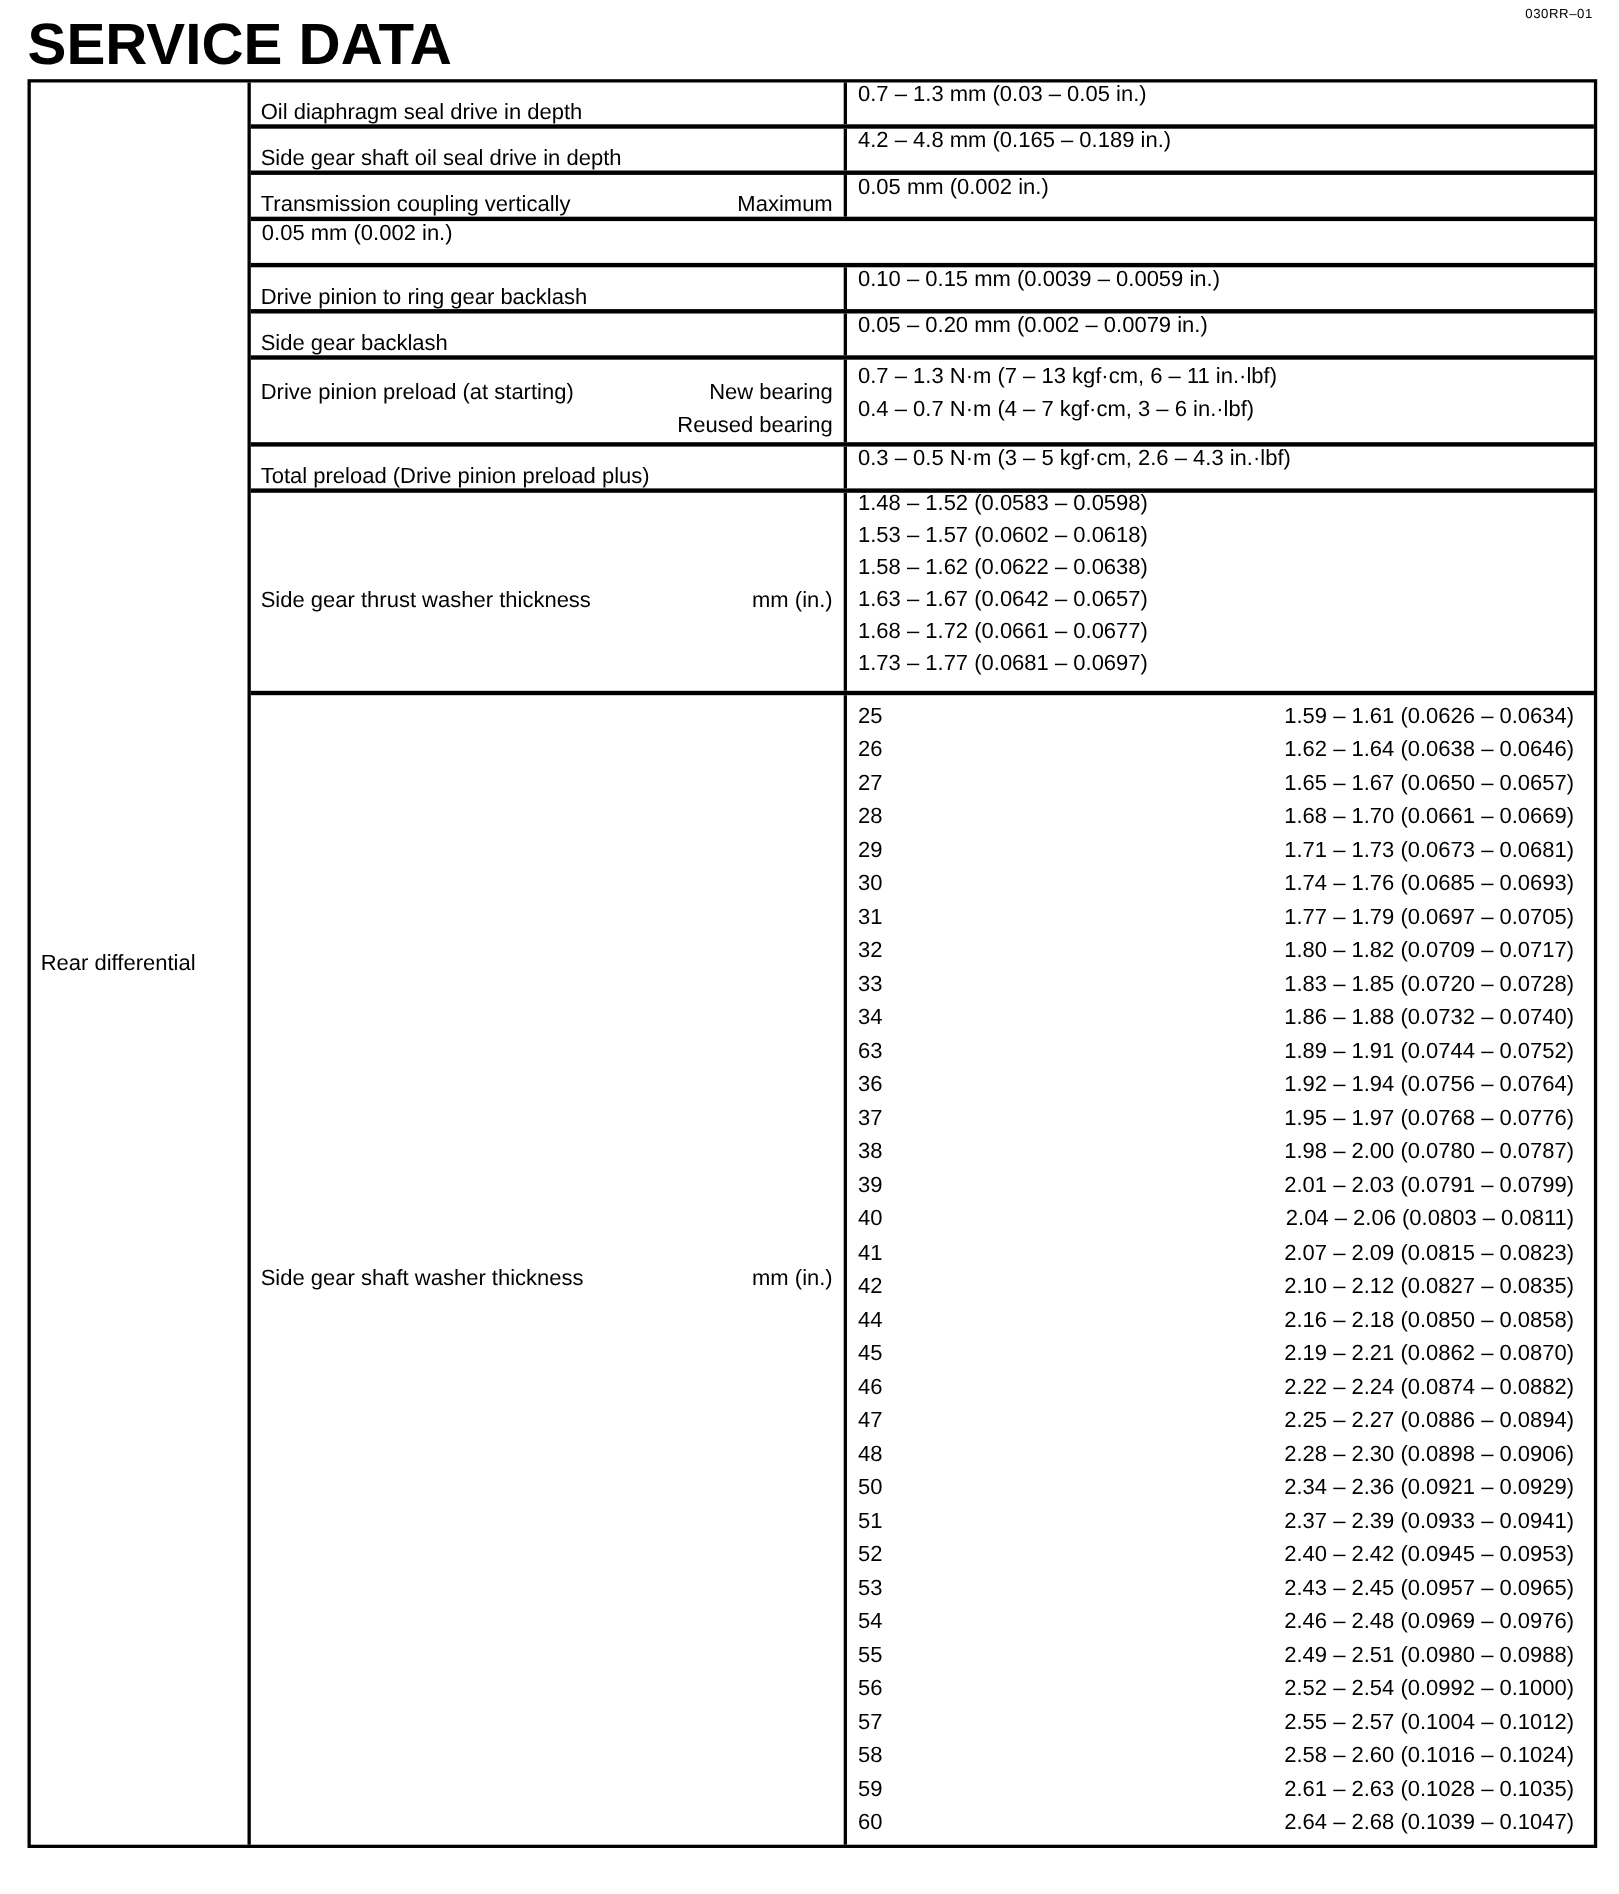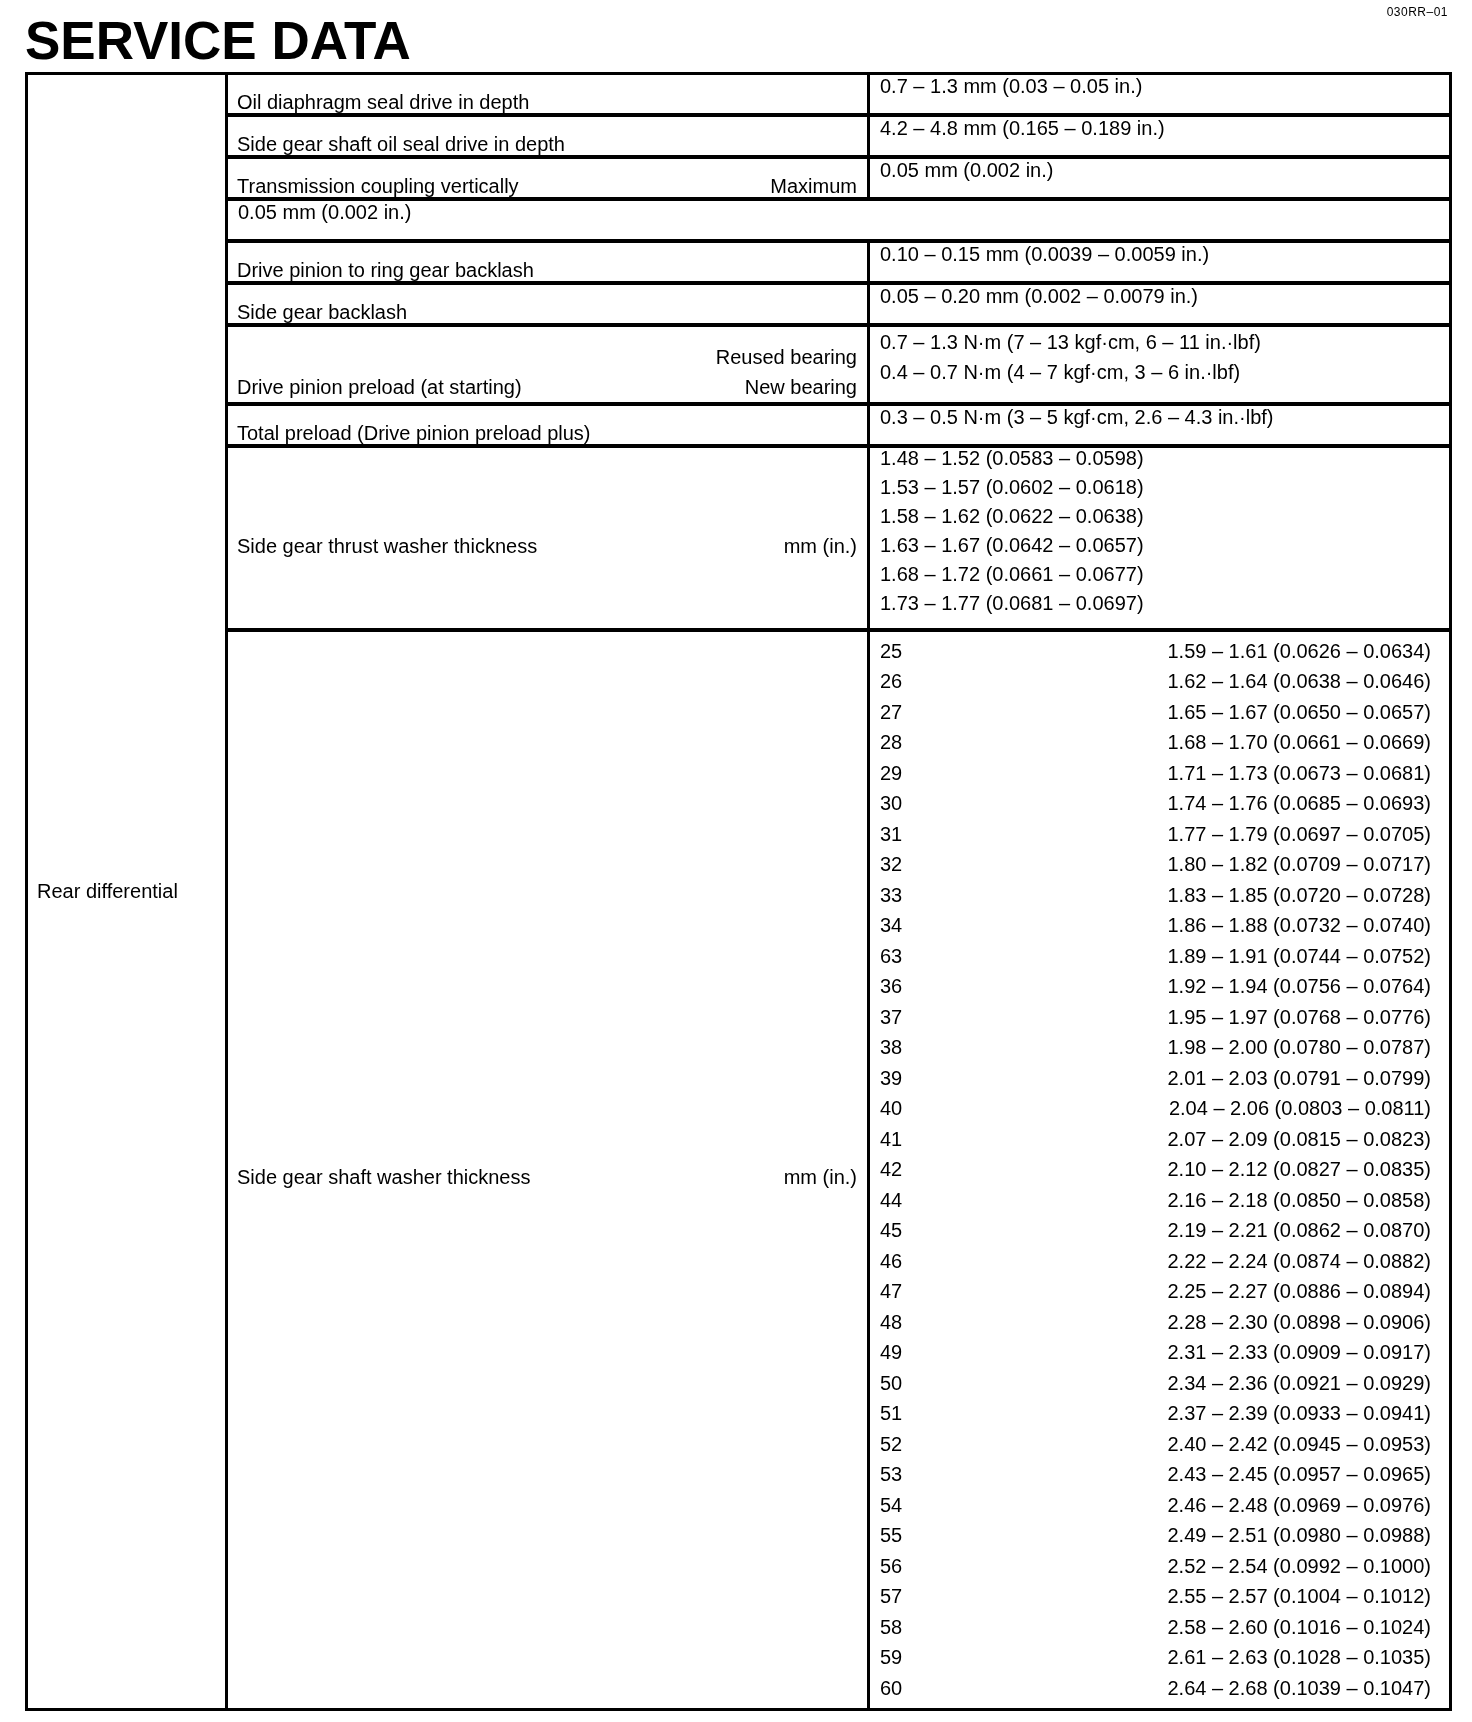--- a/index.html
+++ b/index.html
@@ -47,21 +47,21 @@
     align-items: center;
     padding-left: 9px;
     font-size: 20px;
     flex-shrink: 0;
   }
   .rows-col { flex: 1; display: flex; flex-direction: column; min-width: 0; }
   .row { display: flex; border-bottom: 4px solid #000; }
   .row:last-child { border-bottom: none; }
   .cell { box-sizing: border-box; font-size: 20px; }
   .cell.label {
-    width: 642px;
+    width: 542px;
     flex-shrink: 0;
     border-right: 3px solid #000;
     padding: 16px 10px 0 9px;
     display: flex;
     text-align: center;
   }
   .cell.value { flex: 1; padding: 0 18px 15px 10px; display: flex; min-width: 0; }
   
   .row.simple { height: 38px; }
   .row.simple .cell.label { align-items: center; justify-content: space-between; }
@@ -152,26 +152,26 @@
             <span class="lbl">Side gear backlash</span>
             <span class="sub"></span>
           </div>
           <div class="cell value">
             <span>0.05 – 0.20 mm (0.002 – 0.0079 in.)</span>
           </div>
         </div>
 
       <div class="row preload">
         <div class="cell label">
-          <div class="pline right-only">
-            <span class="sub">Reused bearing</span>
-          </div>
           <div class="pline">
             <span class="lbl">Drive pinion preload (at starting)</span>
             <span class="sub">New bearing</span>
+          </div>
+          <div class="pline right-only">
+            <span class="sub">Reused bearing</span>
           </div>
         </div>
         <div class="cell value">
           <div class="vline-p">0.7 – 1.3 N·m (7 – 13 kgf·cm, 6 – 11 in.·lbf)</div>
           <div class="vline-p">0.4 – 0.7 N·m (4 – 7 kgf·cm, 3 – 6 in.·lbf)</div>
         </div>
       </div>
 
       <div class="row simple">
         <div class="cell label">
@@ -321,24 +321,20 @@
             <div class="nline">
               <span class="no">47</span>
               <span class="nv">2.25 – 2.27 (0.0886 – 0.0894)</span>
             </div>
 
             <div class="nline">
               <span class="no">48</span>
               <span class="nv">2.28 – 2.30 (0.0898 – 0.0906)</span>
             </div>
 
-            <div class="nline">
-              <span class="no">49</span>
-              <span class="nv">2.31 – 2.33 (0.0909 – 0.0917)</span>
-            </div>
 
             <div class="nline">
               <span class="no">50</span>
               <span class="nv">2.34 – 2.36 (0.0921 – 0.0929)</span>
             </div>
 
             <div class="nline">
               <span class="no">51</span>
               <span class="nv">2.37 – 2.39 (0.0933 – 0.0941)</span>
             </div>

